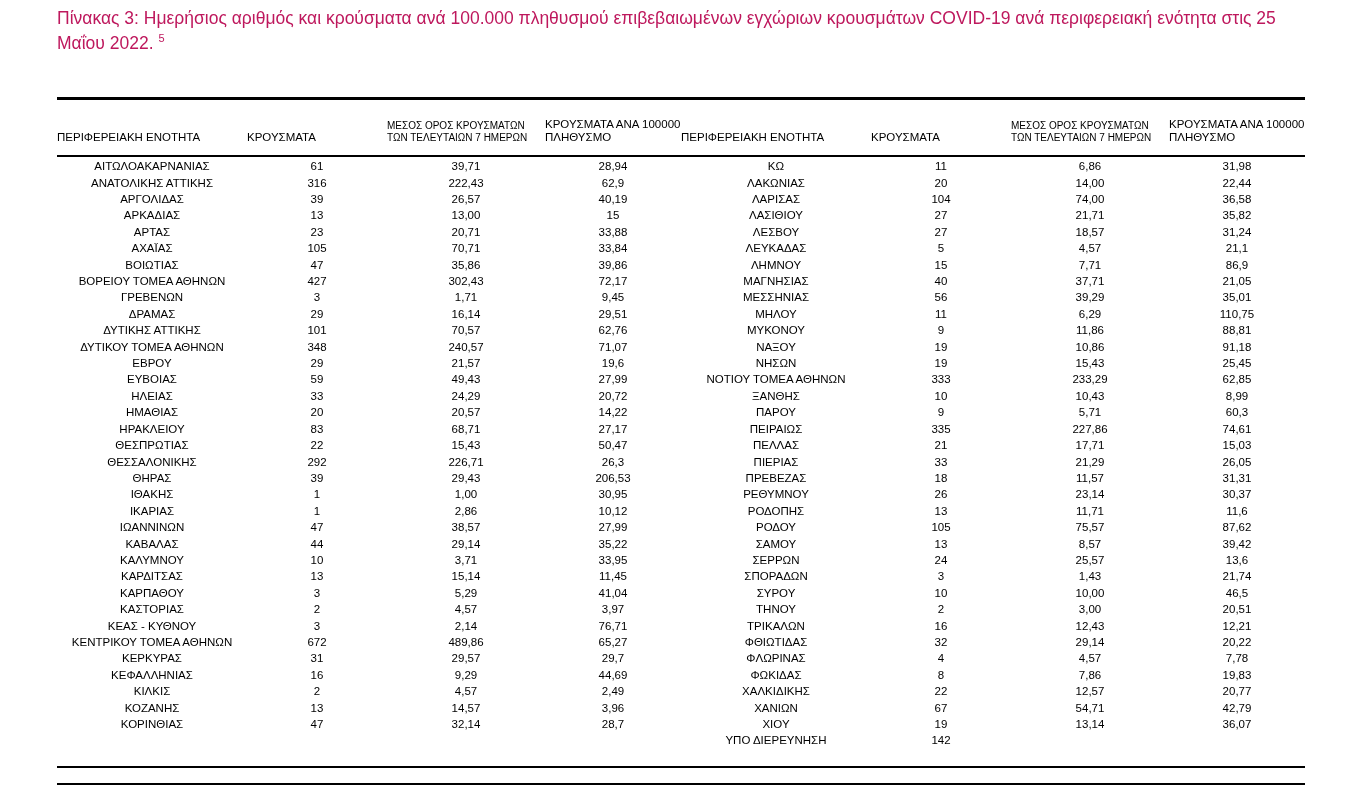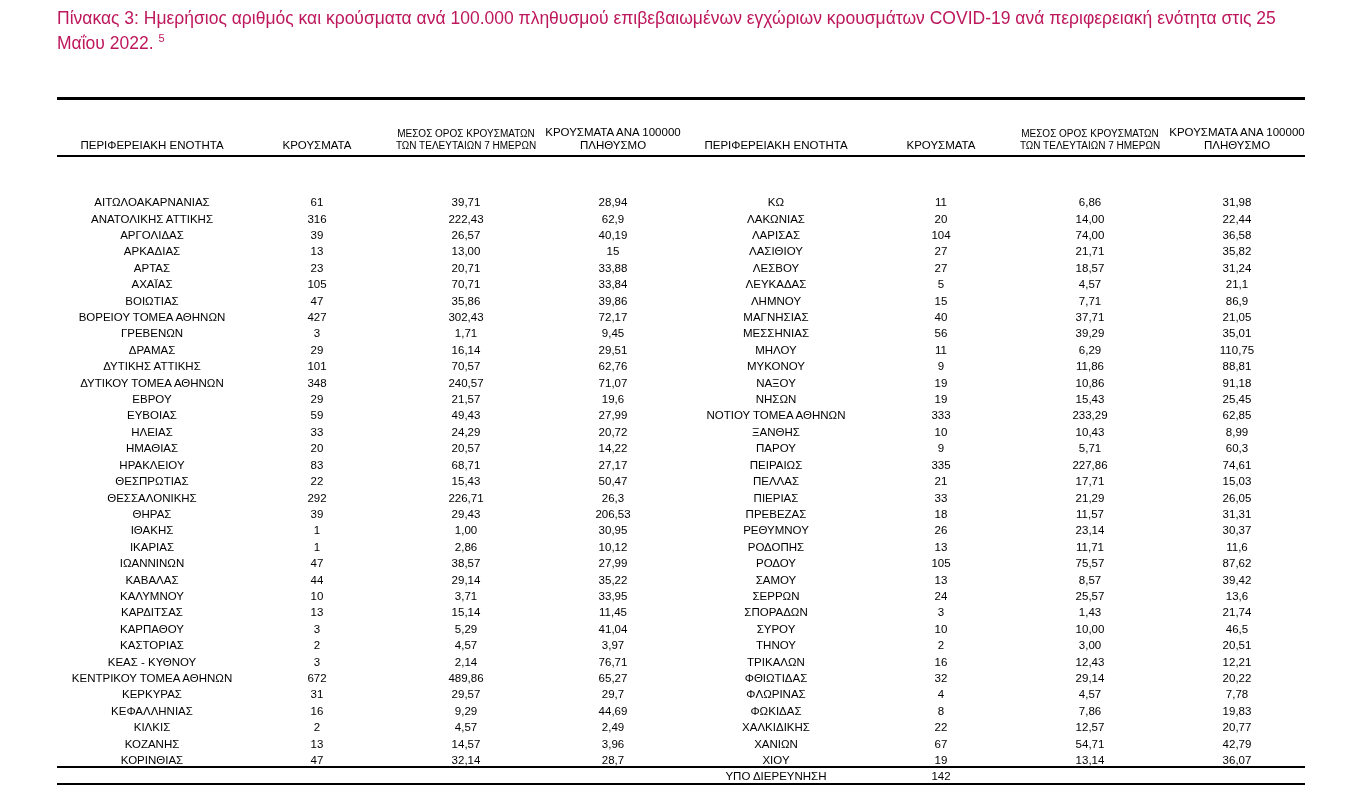--- a/index.html
+++ b/index.html
@@ -18,28 +18,28 @@
   .rule{position:absolute;left:57px;width:1248px;background:#000;}
   .rule-top{top:97px;height:3px;}
   .rule-underhead{top:155px;height:2px;}
   .rule-bottom1{top:766px;height:2px;}
   .rule-bottom2{top:783px;height:2px;}
   .headers{
     position:absolute;left:57px;top:100px;width:1248px;height:55px;
     display:flex;align-items:flex-end;
   }
   .hcell{
-    text-align:center;font-size:11.5px;line-height:13px;
-    padding-bottom:3px;box-sizing:border-box;
+    text-align:left;font-size:11.5px;line-height:13px;
+    padding-bottom:11px;box-sizing:border-box;
   }
   .hcell.small{font-size:10px;line-height:12px;}
   .w1{width:190px;}.w2{width:140px;}.w3{width:158px;}.w4{width:136px;}
   .tables{
     position:absolute;left:57px;top:158px;width:1248px;
-    display:flex;align-items:flex-start;margin-top:36px;
+    display:flex;align-items:flex-start;
   }
   table.half{
     border-collapse:collapse;table-layout:fixed;width:624px;
   }
   table.half td{
     text-align:center;font-size:11.5px;height:16.42px;
     padding:0;white-space:nowrap;overflow:hidden;color:#000;
   }
 </style>
 </head>

